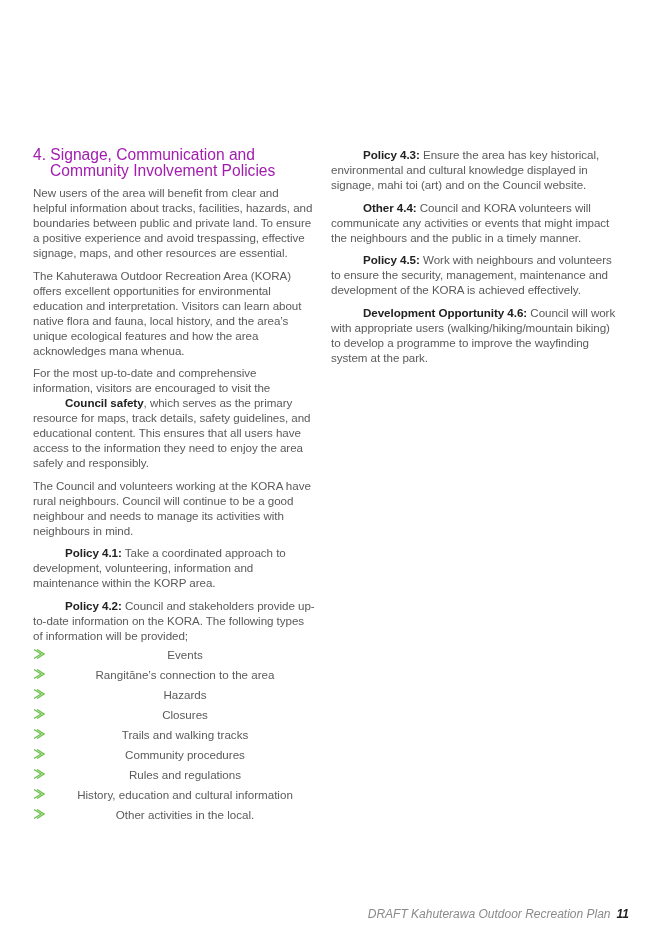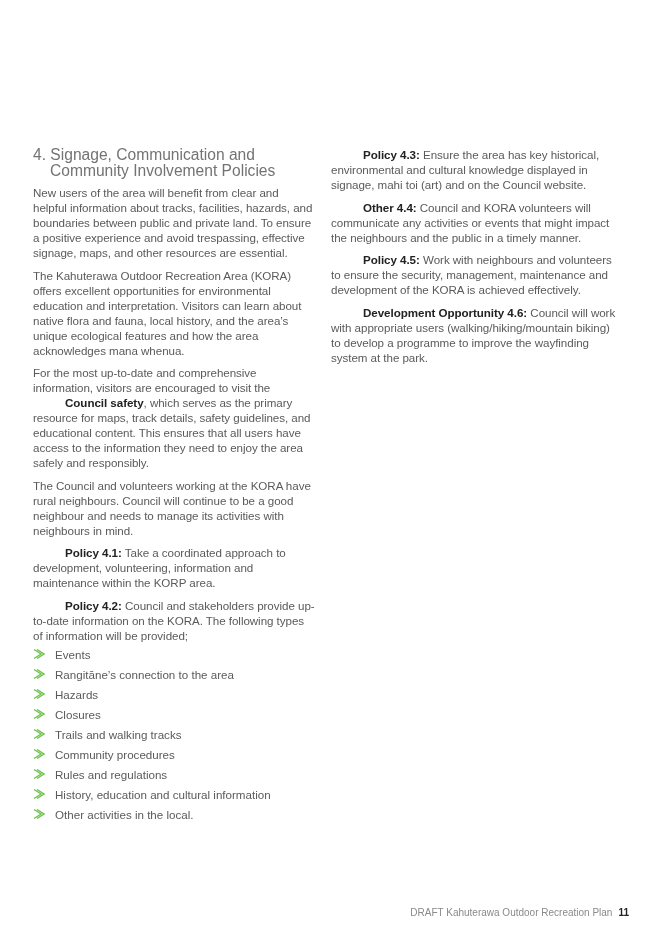--- a/index.html
+++ b/index.html
@@ -1,30 +1,30 @@
 <!DOCTYPE html>
 <html><head>
 <meta charset="utf-8">
 <style>
   html, body { margin: 0; padding: 0; background: #ffffff; }
   body { width: 645px; height: 926px; position: relative; overflow: hidden;
          font-family: "Liberation Sans", sans-serif; color: #5a5a5a; }
   .col { position: absolute; top: 147px; }
   .col-left { left: 33px; width: 282px; }
   .col-right { left: 331px; width: 285px; }
-  h2 { margin: 0 0 6px 0; color: #737373; font-weight: normal; font-size: 15.6px;
+  h2 { margin: 0 0 6px 0; color: #a21caf; font-weight: normal; font-size: 15.6px;
        line-height: 16px; font-family: "Liberation Sans", sans-serif; }
   h2 .l2 { display: block; padding-left: 17px; }
   p { margin: 0 0 7.5px 0; font-size: 11.6px; line-height: 15px; letter-spacing: -0.05px; }
   p b, .bold { color: #222222; font-weight: bold; padding-left: 32px; }
   ul { list-style: none; margin: 0; padding: 0; }
-  li { font-size: 11.6px; line-height: 15px; height: 20.1px; position: relative; padding-left: 22px; }
+  li { font-size: 11.6px; line-height: 15px; height: 20.1px; position: relative; padding-left: 22px; text-align: center; }
   .chev { position: absolute; left: 0; top: 1px; width: 12px; height: 12px; }
-  .footer { position: absolute; top: 907px; right: 16px; font-size: 10px; color: #8a8a8a;
-            white-space: nowrap; }
+  .footer { position: absolute; top: 907px; right: 16px; font-size: 12px; color: #8a8a8a;
+            white-space: nowrap; font-style: italic; }
   .footer .pg { color: #222; font-weight: bold; margin-left: 6px; }
 </style>
 </head>
 <body>
 
 <div class="col col-left">
   <h2>
     <span>4.</span>
     <span>Signage, Communication and</span>
     <span class="l2">Community Involvement Policies</span>

